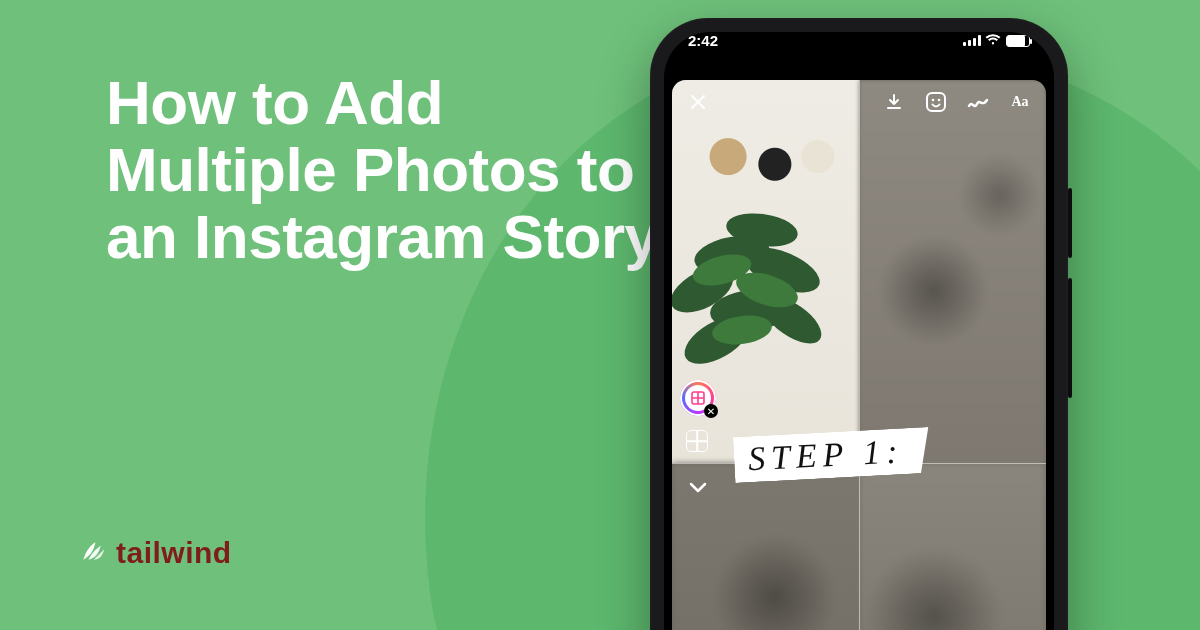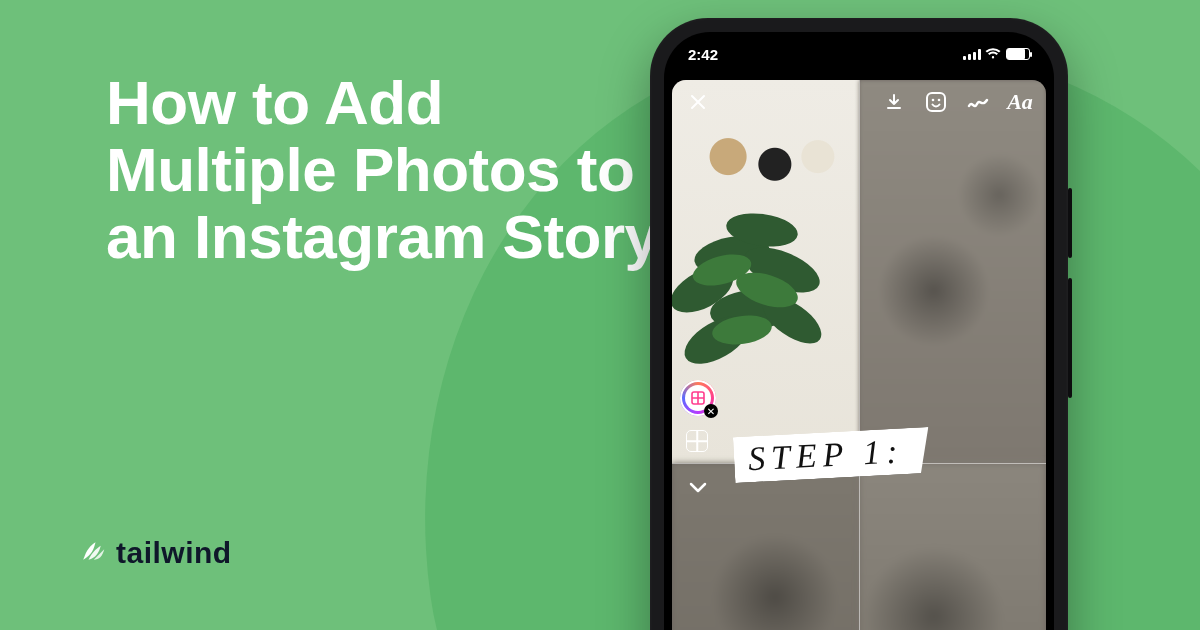--- a/index.html
+++ b/index.html
@@ -32,21 +32,21 @@
     max-width: 560px;
     margin-left: 28px;
   }
   .brand {
     position: absolute;
     left: 78px;
     bottom: 60px;
     display: flex;
     align-items: center;
     gap: 10px;
-    color: #0f172a;
+    color: #7f1d1d;
   }
   .brand-text {
     font-weight: 600;
     font-size: 30px;
     letter-spacing: 0.5px;
   }
   .brand svg { width: 28px; height: 28px; }
 
   
   .phone {
@@ -85,21 +85,21 @@
     border-bottom-left-radius: 18px;
     border-bottom-right-radius: 18px;
     z-index: 50;
   }
   .status-bar {
     position: absolute;
     top: 0; left: 0; right: 0;
     height: 44px;
     display: flex;
     justify-content: space-between;
-    align-items: center;
+    align-items: flex-start;
     padding: 0 24px;
     color: #fff;
     font-size: 15px;
     font-weight: 600;
     z-index: 40;
   }
   .status-right { display: flex; align-items: center; gap: 5px; }
   .signal-icon, .wifi-icon, .battery-icon { display: inline-block; }
   .signal-icon { width: 17px; height: 11px; position: relative; }
   .signal-icon span { position: absolute; bottom: 0; width: 3px; background: #fff; border-radius: 1px; }
@@ -161,21 +161,21 @@
   .gridline-h { position:absolute; left:0; right:0; top:50%; height:1px; background:rgba(255,255,255,0.5); z-index:6;}
 
   .story-top {
     position: absolute;
     top: 10px; left: 14px; right: 14px;
     display: flex; justify-content: space-between; align-items: center;
     z-index: 20;
   }
   .story-top-right { display:flex; gap:18px; align-items:center; }
   .icon-btn { color:#fff; width:24px; height:24px; display:flex; align-items:center; justify-content:center; }
-  .icon-btn.aa { font-weight:700; font-size:22px; font-family: Georgia, serif; font-style: italic; }
+  .icon-btn.aa { font-weight:700; font-size:14px; font-family: Georgia, serif; }
 
   .layout-badge {
     position: absolute;
     left: 8px; top: 300px;
     width: 36px; height: 36px;
     border-radius: 50%;
     background: conic-gradient(#ff7a59,#ff3e8e,#b739ff,#5b6bff,#ff7a59);
     display:flex; align-items:center; justify-content:center;
     z-index: 25;
     box-shadow: 0 0 0 2px #fff inset;

